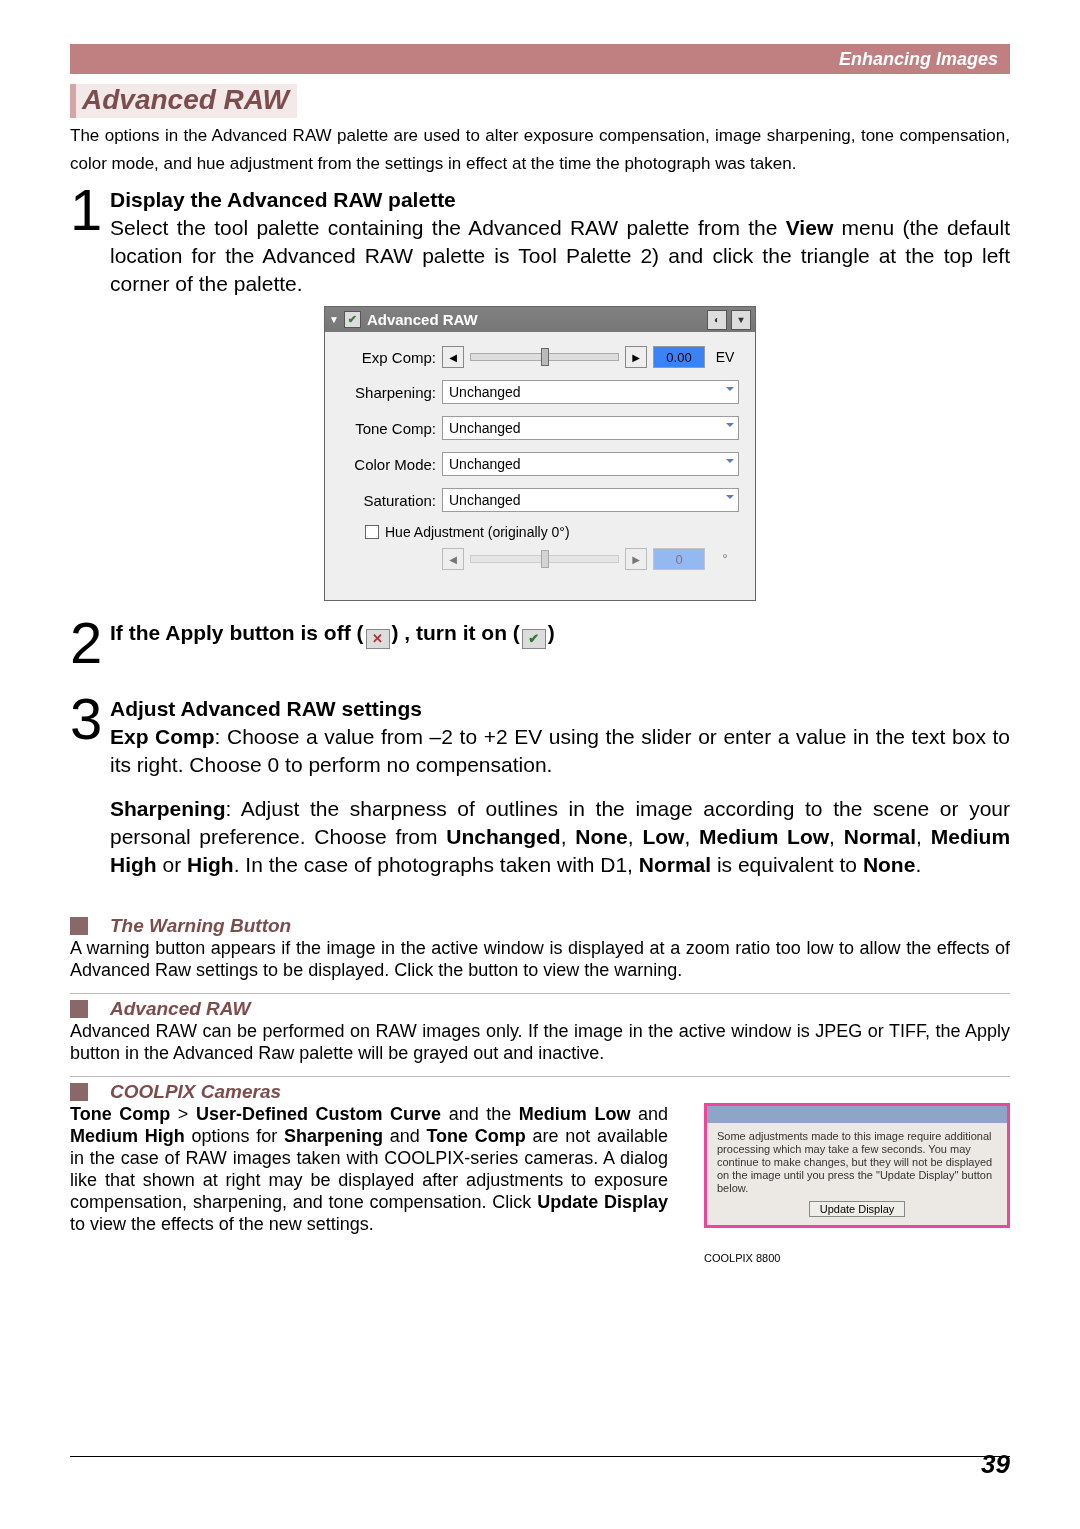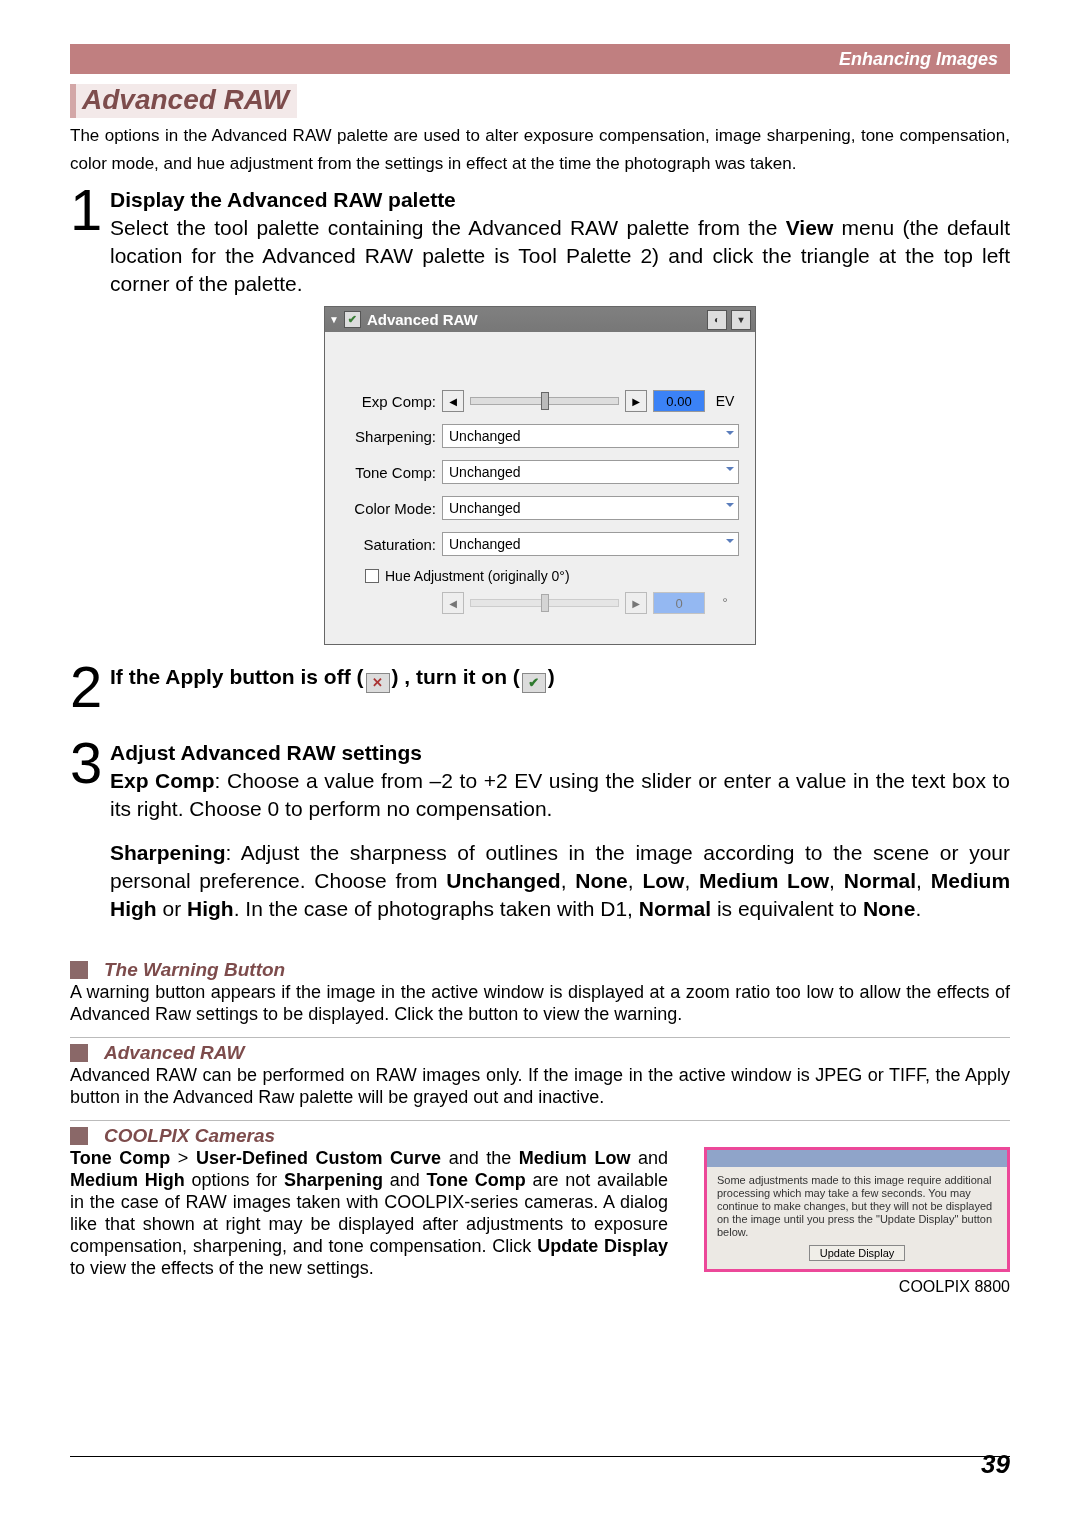--- a/index.html
+++ b/index.html
@@ -81,21 +81,21 @@
     display:flex;
     align-items:center;
     font-weight:bold;
     font-size:15px;
     padding:0 4px;
   }
   .palette-title .tri { margin-right:5px; font-size:10px; }
   .palette-title .chk { margin-right:6px; display:inline-flex;align-items:center;justify-content:center;width:15px;height:15px;background:#ddd;border:1px solid #555;font-size:11px;color:#3a7d36;}
   .palette-title .spacer { flex:1; }
   .palette-title .right-ico { width:18px;height:18px;margin-left:4px;background:#ddd;border:1px solid #555;display:inline-flex;align-items:center;justify-content:center;color:#333;font-size:10px;}
-  .palette-body { padding:14px 16px 18px 16px;margin-top:44px; }
+  .palette-body { padding:14px 16px 18px 16px; }
   .prow { display:flex; align-items:center; margin-bottom:12px; }
   .plabel { width:95px; text-align:right; padding-right:6px; font-size:15px;}
   .dd { flex:1; border:1px solid #9b9b9b; background:#fff; height:22px; line-height:22px; padding:0 6px; position:relative; font-size:14px;}
   .dd::after { content:""; position:absolute; right:4px; top:6px; border:4px solid transparent; border-top-color:#5a7dbb;}
   .slider-box { flex:1; display:flex; align-items:center; gap:6px;}
   .stepbtn { width:20px; height:20px; border:1px solid #888; background:#eee; display:flex; align-items:center; justify-content:center; font-size:10px;}
   .track { flex:1; height:6px; background:#ddd; border:1px solid #aaa; position:relative;}
   .track .thumb { position:absolute; top:-6px; left:50%; width:6px; height:16px; background:#bbb; border:1px solid #666; transform:translateX(-50%);}
   .valbox { width:50px; height:20px; border:1px solid #999; background:#3b82f6; font-size:13px; display:flex; align-items:center; justify-content:center;}
   .unit { width:28px; font-size:14px; text-align:center;}
@@ -108,21 +108,21 @@
     display:inline-flex; align-items:center; justify-content:center;
     width:22px; height:18px; border:1px solid #888;
     background:#dcdcdc; vertical-align:-3px; font-size:13px;
     margin:0 2px;
   }
   .toggle-ico.off { color:#a33; }
   .toggle-ico.on  { color:#2f7a2f; }
 
   
   .note-head {
-    display:flex; align-items:center; gap:16px;
+    display:flex; align-items:center; gap:22px;
     font-weight:bold; color:#7d4c4c; font-style:italic;
     font-size:19px; margin-top:12px;
     border-top:1px solid #bbb; padding-top:4px;
   }
   .note-head.first { border-top:none; margin-top:32px;}
   .note-head .pencil {
     width:18px;height:18px;background:#8a6868;
     display:inline-block;
   }
   .note-body {
@@ -132,21 +132,21 @@
   .cool-row .txt { flex:1; }
   .dlg {
     width:300px; border:3px solid #ec4899;
     background:#ece9e4;
     font-family:Tahoma,Arial,sans-serif;
     font-size:11px; color:#333;
   }
   .dlg .dlg-title { height:17px; background:#8fa4c9;}
   .dlg .dlg-body { padding:7px 10px 8px 10px; line-height:13px;}
   .dlg .dlg-btn { display:block; margin:6px auto 0 auto; border:1px solid #888; padding:1px 10px; font-size:11px; background:#f0eee8;}
-  .caption-small { text-align:right; font-size:16px; margin-top:6px;}
+  .caption-small { text-align:left; font-size:11px; margin-top:24px;}
   .page-num {
     position:absolute;
     right:70px;
     bottom:49px;
     font-style:italic; font-weight:bold; font-size:26px;
   }
   .hr-bottom {
     position:absolute; left:70px; right:70px; bottom:72px;
     border-top:1px solid #000;
   }

